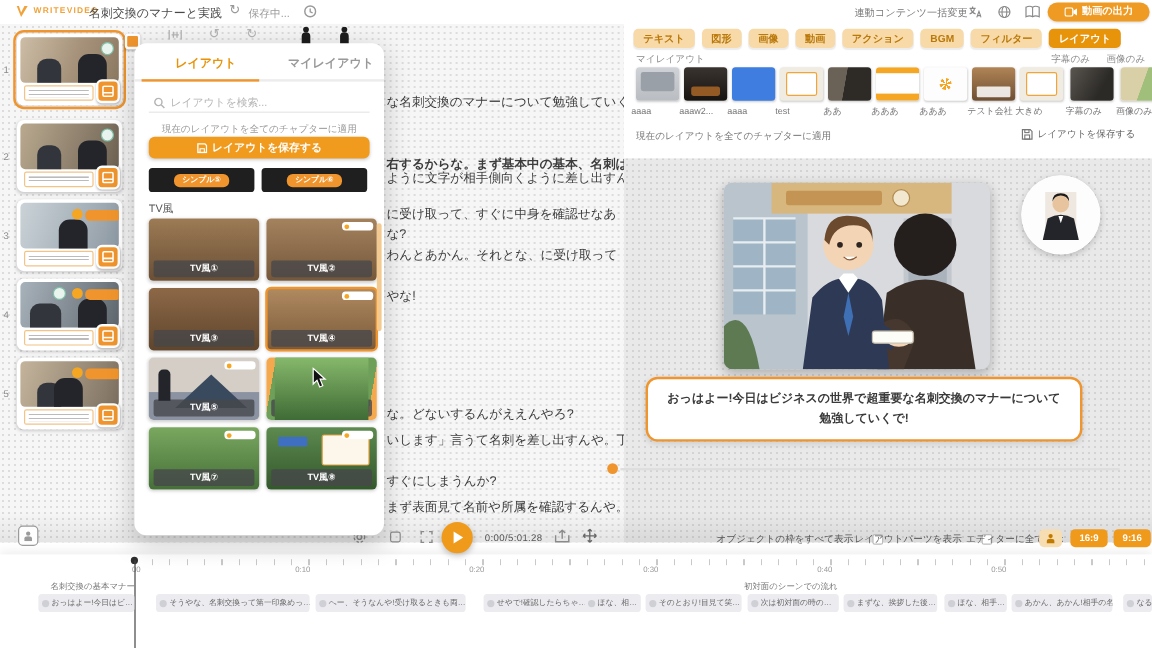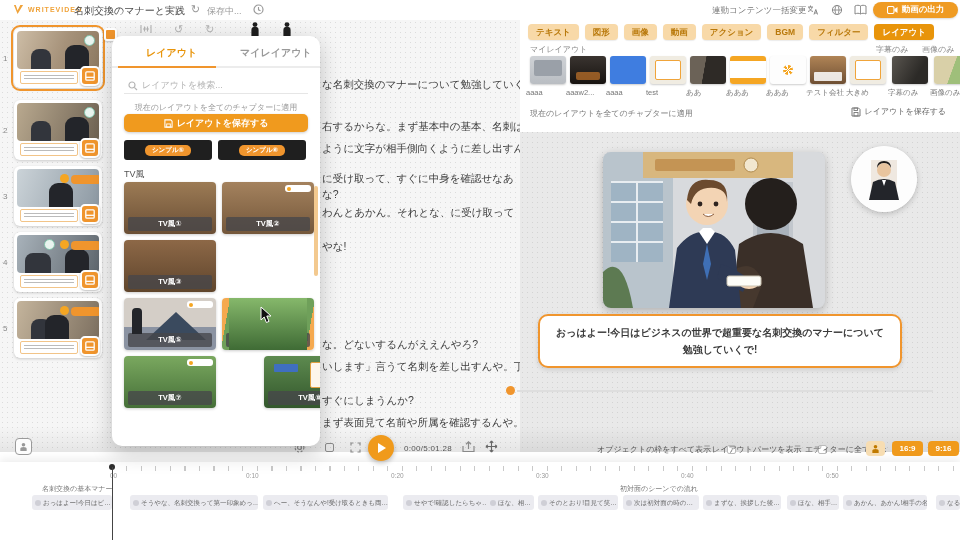--- a/index.html
+++ b/index.html
@@ -104,21 +104,21 @@
   .g-warm1 { background:linear-gradient(#9c7b55,#6b4f35); }
   .g-warm2 { background:linear-gradient(#a4825e,#74573a);padding-left:43px; }
   .g-warm3 { background:linear-gradient(#8d6847,#5f452c); }
   .g-warm4 { background:linear-gradient(#b08a60,#7a5a3a); }
   .g-fuji  { background:linear-gradient(#d4cec7 55%,#8b93a2 56%); }
   .g-fuji::before { content:""; position:absolute; left:22px; top:14px; width:0; height:0; border-left:30px solid transparent; border-right:30px solid transparent; border-bottom:28px solid #3a4a5e; }
   .g-fuji::after { content:""; position:absolute; left:8px; top:10px; width:10px; height:26px; border-radius:4px 4px 0 0; background:#23252a; }
   .g-green1 { background:linear-gradient(100deg,#f5a94f 0 8%, #6fa05a 8% 92%, #f5a94f 92%); }
   .g-green1::after { content:""; position:absolute; inset:0; background:linear-gradient(#86b86b,#3f6b35); left:8%; right:8%; }
   .g-green2 { background:linear-gradient(#7aa85f,#456f38); }
-  .g-news { background:linear-gradient(#5d8a4f,#33572c);margin-left:42px; }
+  .g-news { background:linear-gradient(#5d8a4f,#33572c); }
   .g-news::before { content:""; position:absolute; right:6px; top:6px; width:38px; height:24px; background:#fdf6ea; border:1px solid #e0a040; border-radius:2px; }
   .g-news::after { content:""; position:absolute; left:10px; top:8px; width:24px; height:8px; background:#3f6fc0; border-radius:1px; }
   .pp-scrollbar { position:absolute; right:2px; top:150px; width:4px; height:90px; border-radius:2px; background:#f3c98f; }
 
   
   #cursor { position:absolute; left:260px; top:306px; z-index:70; }
 
   
   #ctrl-bar { position:absolute; left:0; top:438px; width:960px; height:24px; z-index:30; }
   #play-btn { position:absolute; left:368px; top:-3px; width:26px; height:26px; border-radius:50%; background:#f09a1c; box-shadow:0 2px 5px rgba(0,0,0,.25); display:flex; align-items:center; justify-content:center; }
@@ -372,21 +372,21 @@
         <svg width="10" height="10" viewBox="0 0 10 10">
           <rect x="0.8" y="0.8" width="8.4" height="8.4" rx="1" fill="none" stroke="#fff" stroke-width="1.3"></rect>
           <path d="M0.8 6.3 H9.2" stroke="#fff" stroke-width="1.3"></path>
         </svg>
       </div>
     </div>
   </div>
 
   <div id="editor-bg">
     <div class="ed-line" style="top:58px;">な名刺交換のマナーについて勉強していく</div>
-    <div class="ed-line" style="top:100px;">右するからな。まず基本中の基本、名刺は</div>
+    <div class="ed-line" style="top:110px;font-weight:bold;">右するからな。まず基本中の基本、名刺は</div>
     <div class="ed-line" style="top:122px;">ように文字が相手側向くように差し出すん</div>
     <div class="ed-line" style="top:152px;">に受け取って、すぐに中身を確認せなあ</div>
     <div class="ed-line" style="top:168px;">な?</div>
     <div class="ed-line" style="top:186px;">わんとあかん。それとな、に受け取って</div>
     <div class="ed-line" style="top:220px;">やな!</div>
     <div class="ed-line" style="top:318px;">な。どないするんがええんやろ?</div>
     <div class="ed-line" style="top:340px;">いします」言うて名刺を差し出すんや。丁</div>
     <div class="ed-line" style="top:374px;">すぐにしまうんか?</div>
     <div class="ed-line" style="top:396px;">まず表面見て名前や所属を確認するんや。</div>
   </div>
@@ -440,20 +440,24 @@
 
     <div class="tv-item g-warm1" style="left:12px;top:146px;">
       <div class="tv-strip">TV風①</div>
     </div>
     <div class="tv-item g-warm2" style="left:110px;top:146px;">
       <div class="tv-pill"></div>
       <div class="tv-strip">TV風②</div>
     </div>
     <div class="tv-item g-warm3" style="left:12px;top:204px;">
       <div class="tv-strip">TV風③</div>
+    </div>
+    <div class="tv-item g-warm4 hl" style="left:110px;top:204px;">
+      <div class="tv-pill"></div>
+      <div class="tv-strip">TV風④</div>
     </div>
     <div class="tv-item g-fuji" style="left:12px;top:262px;">
       <div class="tv-pill"></div>
       <div class="tv-strip">TV風⑤</div>
     </div>
     <div class="tv-item g-green1" style="left:110px;top:262px;">
       <div class="tv-strip">TV風⑥</div>
     </div>
     <div class="tv-item g-green2" style="left:12px;top:320px;">
       <div class="tv-pill"></div>

